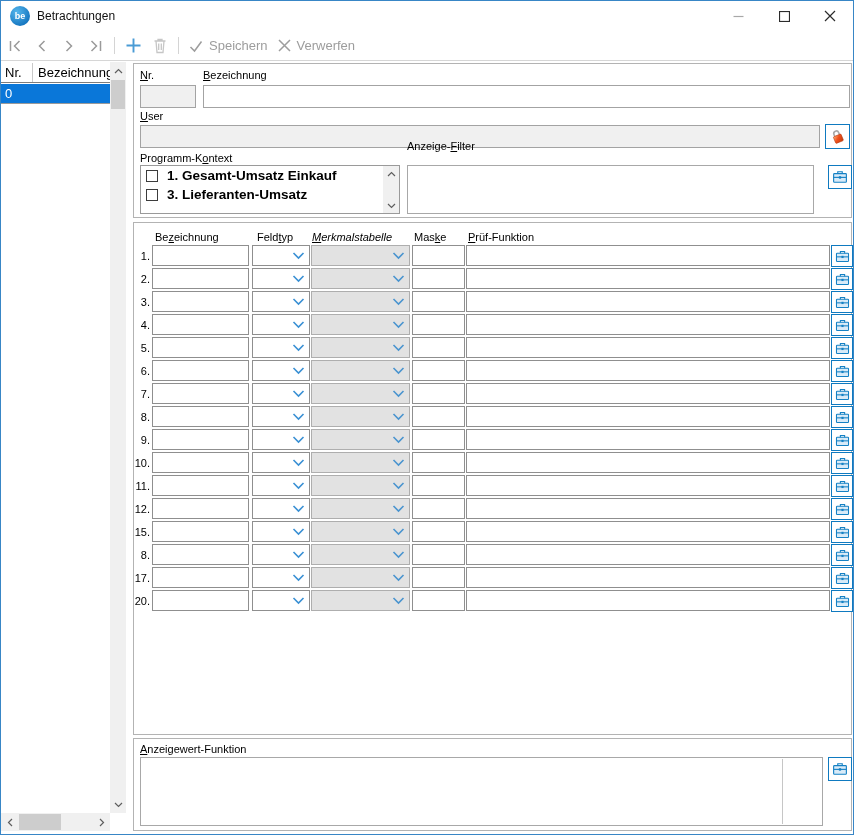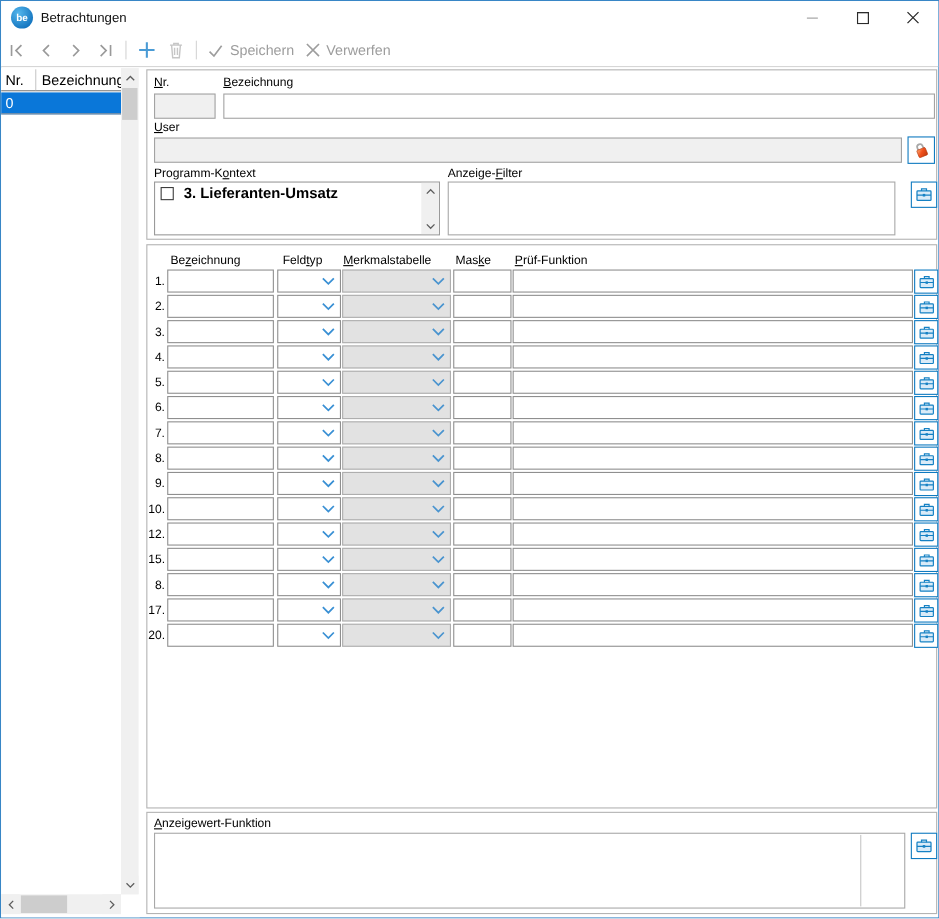--- a/index.html
+++ b/index.html
@@ -219,20 +219,24 @@
           <path d="M8.8 11 V8 a3.2 3.2 0 0 1 6.4 0 V11" fill="none" stroke="#a8a8a8" stroke-width="2"></path>
           <rect x="6.8" y="10.5" width="10.4" height="9" rx="1.2" fill="url(#lockg)" stroke="#b23408" stroke-width="0.7"></rect>
         </g>
       </svg>
     </button>
 
     <span class="flabel" style="left:6px;top:88px;">Programm-K<u>o</u>ntext</span>
     <div class="listbox">
       <div class="lb-items">
 
+          <div class="lb-item">
+            <span class="lb-cb"></span>
+            <span class="lb-text">1. Gesamt-Umsatz Einkauf</span>
+          </div>
 
 
           <div class="lb-item">
             <span class="lb-cb"></span>
             <span class="lb-text">3. Lieferanten-Umsatz</span>
           </div>
 
       </div>
       <div class="lb-scroll">
         <div class="up">
@@ -241,37 +245,37 @@
             </svg>
         </div>
         <div class="dn">
           <svg width="9" height="6" viewBox="0 0 9 6">
               <path d="M1 1 L4.5 4.5 L8 1" fill="none" stroke="#5e5e5e" stroke-width="1.2"></path>
             </svg>
         </div>
       </div>
     </div>
 
-    <span class="flabel" style="left:273px;top:88px;">Anzeige-<u>F</u>ilter</span>
+    <span class="flabel" style="left:273px;top:76px;">Anzeige-<u>F</u>ilter</span>
     <textarea class="ta" style="left: 273px; top: 101px; width: 407px; height: 49px;"></textarea>
 
     <button class="iconbtn" style="left:694px;top:101px;width:24px;height:24px;">
       <svg width="18" height="18" viewBox="0 0 24 24">
         <rect x="3.5" y="7.5" width="17" height="11.5" rx="1" fill="#d9ebf8" stroke="#1581c4" stroke-width="1.5"></rect>
         <path d="M9 7.5 V5 h6 v2.5" fill="none" stroke="#1581c4" stroke-width="1.5"></path>
         <line x1="3.5" y1="12.5" x2="20.5" y2="12.5" stroke="#1581c4" stroke-width="1.5"></line>
         <rect x="10.5" y="11" width="3" height="3.2" fill="#1581c4"></rect>
       </svg>
     </button>
   </div>
 
   <div class="gbox gb2">
     <span class="ghead" style="left:21px;">Be<u>z</u>eichnung</span>
     <span class="ghead" style="left:123px;">Feld<u>t</u>yp</span>
-    <span class="ghead" style="left:178px;"><u>M</u>erkmalstabelle</span>
+    <span class="ghead" style="left:178px;font-style:italic;"><u>M</u>erkmalstabelle</span>
     <span class="ghead" style="left:280px;">Mas<u>k</u>e</span>
     <span class="ghead" style="left:334px;"><u>P</u>rüf-Funktion</span>
 
     <div class="grid-rows">
 
         <div class="grow">
           <span class="rnum">1.</span>
           <input class="tx gtx c-bez" value="" style="">
           <div class="sel c-feldtyp">
             <span class="selval"></span>
@@ -533,20 +537,46 @@
           <button class="iconbtn c-btn">
             <svg width="17" height="17" viewBox="0 0 24 24">
               <rect x="3.5" y="7.5" width="17" height="11.5" rx="1" fill="#d9ebf8" stroke="#1581c4" stroke-width="1.5"></rect>
               <path d="M9 7.5 V5 h6 v2.5" fill="none" stroke="#1581c4" stroke-width="1.5"></path>
               <line x1="3.5" y1="12.5" x2="20.5" y2="12.5" stroke="#1581c4" stroke-width="1.5"></line>
               <rect x="10.5" y="11" width="3" height="3.2" fill="#1581c4"></rect>
             </svg>
           </button>
         </div>
 
+        <div class="grow">
+          <span class="rnum">11.</span>
+          <input class="tx gtx c-bez" value="" style="">
+          <div class="sel c-feldtyp">
+            <span class="selval"></span>
+            <svg width="13" height="8" viewBox="0 0 13 8">
+              <path d="M1.5 1 L6.5 6 L11.5 1" fill="none" stroke="#3a90d4" stroke-width="1.6"></path>
+            </svg>
+          </div>
+          <div class="sel dis c-merk">
+            <span class="selval"></span>
+            <svg width="13" height="8" viewBox="0 0 13 8">
+              <path d="M1.5 1 L6.5 6 L11.5 1" fill="none" stroke="#4a94cf" stroke-width="1.6"></path>
+            </svg>
+          </div>
+          <input class="tx gtx c-maske" value="" style="">
+          <input class="tx gtx c-pruef" value="" style="">
+          <button class="iconbtn c-btn">
+            <svg width="17" height="17" viewBox="0 0 24 24">
+              <rect x="3.5" y="7.5" width="17" height="11.5" rx="1" fill="#d9ebf8" stroke="#1581c4" stroke-width="1.5"></rect>
+              <path d="M9 7.5 V5 h6 v2.5" fill="none" stroke="#1581c4" stroke-width="1.5"></path>
+              <line x1="3.5" y1="12.5" x2="20.5" y2="12.5" stroke="#1581c4" stroke-width="1.5"></line>
+              <rect x="10.5" y="11" width="3" height="3.2" fill="#1581c4"></rect>
+            </svg>
+          </button>
+        </div>
 
         <div class="grow">
           <span class="rnum">12.</span>
           <input class="tx gtx c-bez" value="" style="">
           <div class="sel c-feldtyp">
             <span class="selval"></span>
             <svg width="13" height="8" viewBox="0 0 13 8">
               <path d="M1.5 1 L6.5 6 L11.5 1" fill="none" stroke="#3a90d4" stroke-width="1.6"></path>
             </svg>
           </div>

